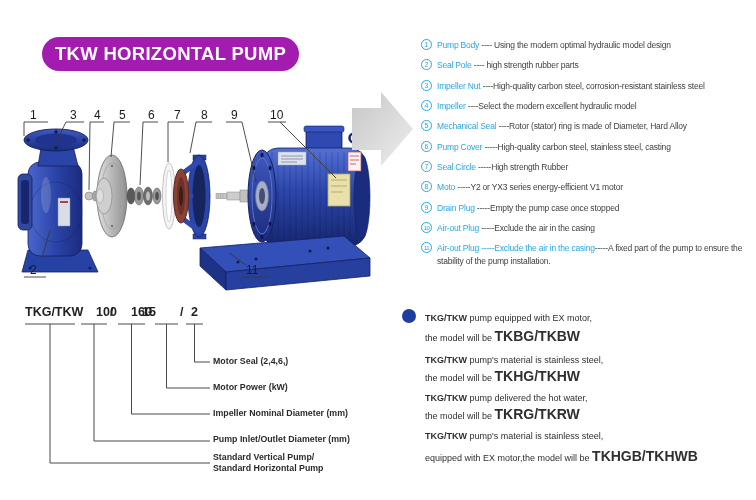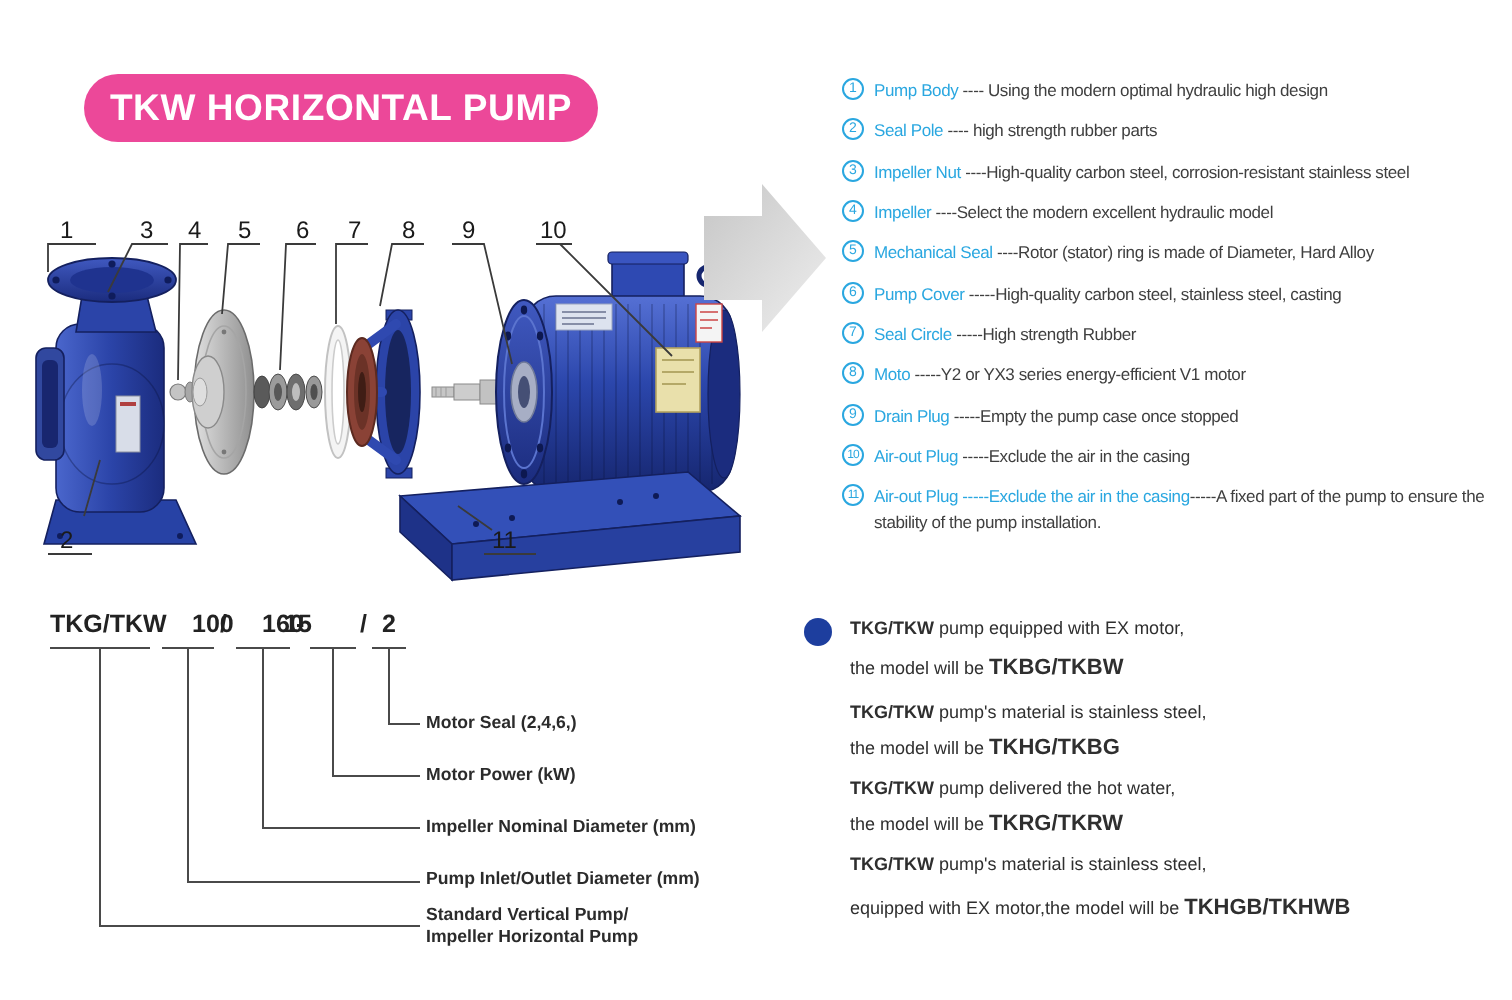--- a/index.html
+++ b/index.html
@@ -1,21 +1,21 @@
 <!DOCTYPE html>
 <html><head>
 <meta charset="utf-8">
 <style>
   html,body{margin:0;padding:0}
   body{width:756px;height:500px;position:relative;overflow:hidden;background:#ffffff;
        font-family:"Liberation Sans",sans-serif;color:#333}
   .abs{position:absolute}
 
   
-  .ribbon{left:42px;top:37px;width:257px;height:34px;background:#ec4899;border-radius:17px;
+  .ribbon{left:42px;top:37px;width:257px;height:34px;background:#a21caf;border-radius:17px;
           display:flex;align-items:center;justify-content:center}
   .ribbon span{color:#fff;font-weight:bold;font-size:18.5px;letter-spacing:.3px;white-space:nowrap}
 
   
   .plist{left:420px;top:34px;width:336px;height:242px}
   .pl-item{position:absolute;left:0;padding-left:17px;width:336px;font-size:8.5px;
            letter-spacing:-0.2px;color:#3f3f3f;white-space:nowrap;line-height:12px}
   .pl-item.wrap{white-space:normal;width:332px;line-height:12.5px}
   .pl-num{position:absolute;left:1px;top:0;width:11px;height:11px;border:1px solid #2aa7e0;
           border-radius:50%;color:#2aa7e0;font-size:7px;line-height:10px;text-align:center;
@@ -25,21 +25,21 @@
 
   
   .mseg{position:absolute;top:305px;font-weight:bold;font-size:12.5px;color:#222;white-space:nowrap}
   .mlabel{position:absolute;left:213px;font-size:8.8px;font-weight:bold;color:#2b2b2b;white-space:nowrap}
   .mlabel.std{line-height:11px}
 
   
   .bullet{left:402px;top:309px;width:14px;height:14px;border-radius:50%;background:#1d3e9e}
   .note-line{position:absolute;left:425px;font-size:9px;color:#2f2f2f;white-space:nowrap}
   .note-line .pre{font-weight:bold}
-  .note-line .code{font-weight:bold;font-size:11px}
+  .note-line .code{font-weight:bold;font-size:14px}
 
   svg{display:block}
 </style>
 </head>
 <body>
 
 <div class="abs ribbon">
   <span>TKW HORIZONTAL PUMP</span>
 </div>
 
@@ -208,21 +208,21 @@
     <linearGradient id="gArr" x1="0" y1="0" x2="1" y2="1">
       <stop offset="0" stop-color="#c6c6c6"></stop>
         <stop offset="1" stop-color="#eeeeee"></stop>
     </linearGradient>
   </defs>
   <polygon points="0,16 29,16 29,0 61,37 29,74 29,58 0,58" fill="url(#gArr)"></polygon>
 </svg>
 
 <div class="abs plist">
   <div class="pl-item" style="top:5px">
-    <span class="pl-num">1</span><span class="pl-name">Pump Body</span><span class="pl-desc"> ---- Using the modern optimal hydraulic high design</span>
+    <span class="pl-num">1</span><span class="pl-name">Pump Body</span><span class="pl-desc"> ---- Using the modern optimal hydraulic model design</span>
   </div>
   <div class="pl-item" style="top:25px">
     <span class="pl-num">2</span><span class="pl-name">Seal Pole</span><span class="pl-desc"> ---- high strength rubber parts</span>
   </div>
   <div class="pl-item" style="top:46px">
     <span class="pl-num">3</span><span class="pl-name">Impeller Nut</span><span class="pl-desc"> ----High-quality carbon steel, corrosion-resistant stainless steel</span>
   </div>
   <div class="pl-item" style="top:66px">
     <span class="pl-num">4</span><span class="pl-name">Impeller</span><span class="pl-desc"> ----Select the modern excellent hydraulic model</span>
   </div>
@@ -268,26 +268,26 @@
            M146.5,9 V73 H190
            M174.5,9 V47 H190"></path>
 </svg>
 
 <div class="mlabel" style="top:356px">Motor Seal (2,4,6,)</div>
 <div class="mlabel" style="top:382px">Motor Power  (kW)</div>
 <div class="mlabel" style="top:408px">Impeller Nominal Diameter (mm)</div>
 <div class="mlabel" style="top:434px">Pump Inlet/Outlet Diameter (mm)</div>
 <div class="mlabel std" style="top:452px">
   <div>Standard Vertical Pump/</div>
-  <div>Impeller  Horizontal Pump</div>
+  <div>Standard  Horizontal Pump</div>
 </div>
 
 <div class="abs bullet"></div>
 <div>
   <div class="note-line" style="top:308px"><span class="pre">TKG/TKW</span><span> pump equipped with EX motor,</span><span class="code"></span></div>
   <div class="note-line" style="top:328px"><span class="pre"></span><span>the model will be </span><span class="code">TKBG/TKBW</span></div>
   <div class="note-line" style="top:350px"><span class="pre">TKG/TKW</span><span> pump's material is stainless steel,</span><span class="code"></span></div>
-  <div class="note-line" style="top:368px"><span class="pre"></span><span>the model will be </span><span class="code">TKHG/TKBG</span></div>
+  <div class="note-line" style="top:368px"><span class="pre"></span><span>the model will be </span><span class="code">TKHG/TKHW</span></div>
   <div class="note-line" style="top:388px"><span class="pre">TKG/TKW</span><span> pump delivered the hot water,</span><span class="code"></span></div>
   <div class="note-line" style="top:406px"><span class="pre"></span><span>the model will be </span><span class="code">TKRG/TKRW</span></div>
   <div class="note-line" style="top:426px"><span class="pre">TKG/TKW</span><span> pump's material is stainless steel,</span><span class="code"></span></div>
   <div class="note-line" style="top:448px"><span class="pre"></span><span>equipped with EX motor,the model will be </span><span class="code">TKHGB/TKHWB</span></div>
 </div>
 
 </body></html>

